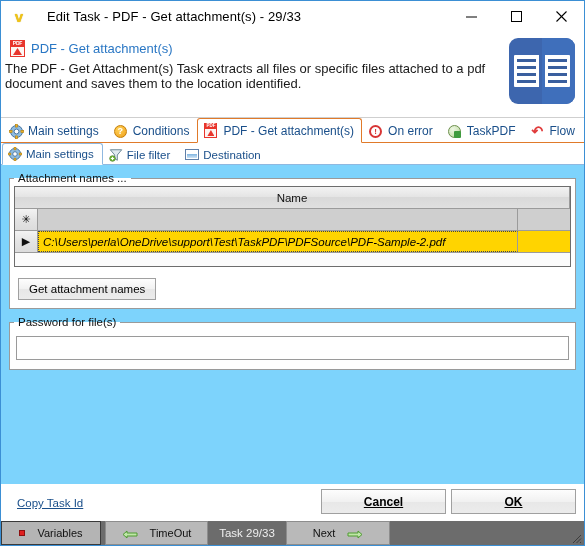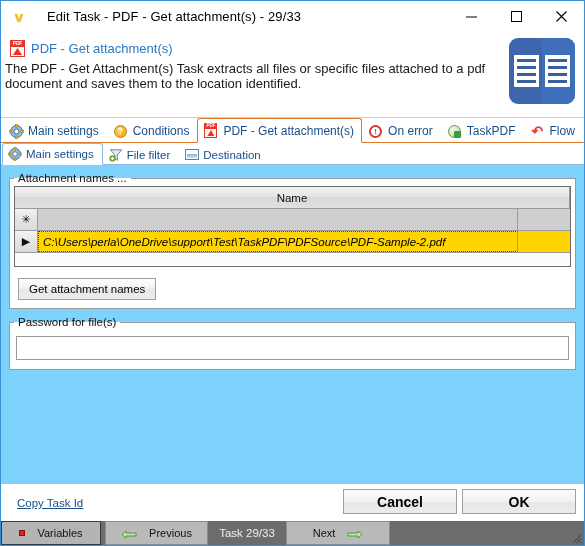--- a/index.html
+++ b/index.html
@@ -221,21 +221,21 @@
     height:36px;min-height:36px;background:#ffffff;
     display:flex;align-items:center;
     border-top:1px solid #ffffff;
     position:relative;
   }
   .copylink{
     margin-left:16px;font-size:11.5px;color:#1a4f8a;
     text-decoration:underline;white-space:nowrap;
   }
   .fbtns{position:absolute;right:8px;top:4px;display:flex;gap:5px;}
-  .fbtn{width:114px;height:25px;font-weight:bold;font-size:14px;}
+  .fbtn{width:125px;height:25px;font-weight:bold;font-size:12px;text-decoration:underline;}
 
   
   .statusbar{
     height:24px;min-height:24px;
     background:#6c6c6c;
     display:flex;align-items:stretch;
     position:relative;
   }
   .sb-btn{
     display:flex;align-items:center;justify-content:center;gap:12px;
@@ -496,21 +496,21 @@
     <div class="sb-btn sb-vars">
       <span class="redsq"></span>
       <span>Variables</span>
     </div>
     <div class="sb-btn sb-prev">
       <span class="arrowL">
         <svg width="16" height="9" viewBox="0 0 16 9">
             <path d="M5 1 L1 4.5 L5 8 V6 H15 V3 H5 Z" fill="#bfe6a8" stroke="#4e9b31" stroke-width="1"></path>
           </svg>
       </span>
-      <span>Previous</span>
+      <span>TimeOut</span>
     </div>
     <div class="sb-task">Task 29/33</div>
     <div class="sb-btn sb-next">
       <span>Next</span>
       <span class="arrowR">
         <svg width="16" height="9" viewBox="0 0 16 9">
             <path d="M11 1 L15 4.5 L11 8 V6 H1 V3 H11 Z" fill="#bfe6a8" stroke="#4e9b31" stroke-width="1"></path>
           </svg>
       </span>
     </div>

